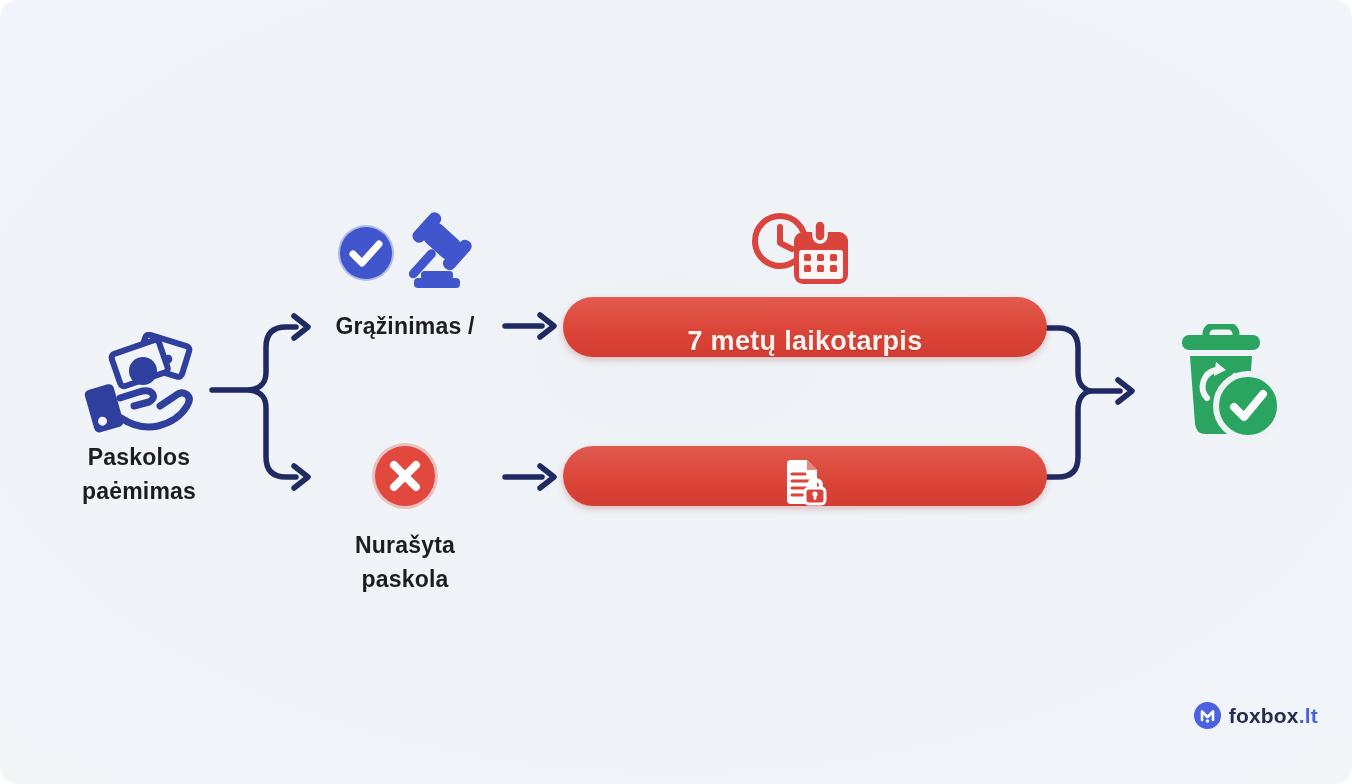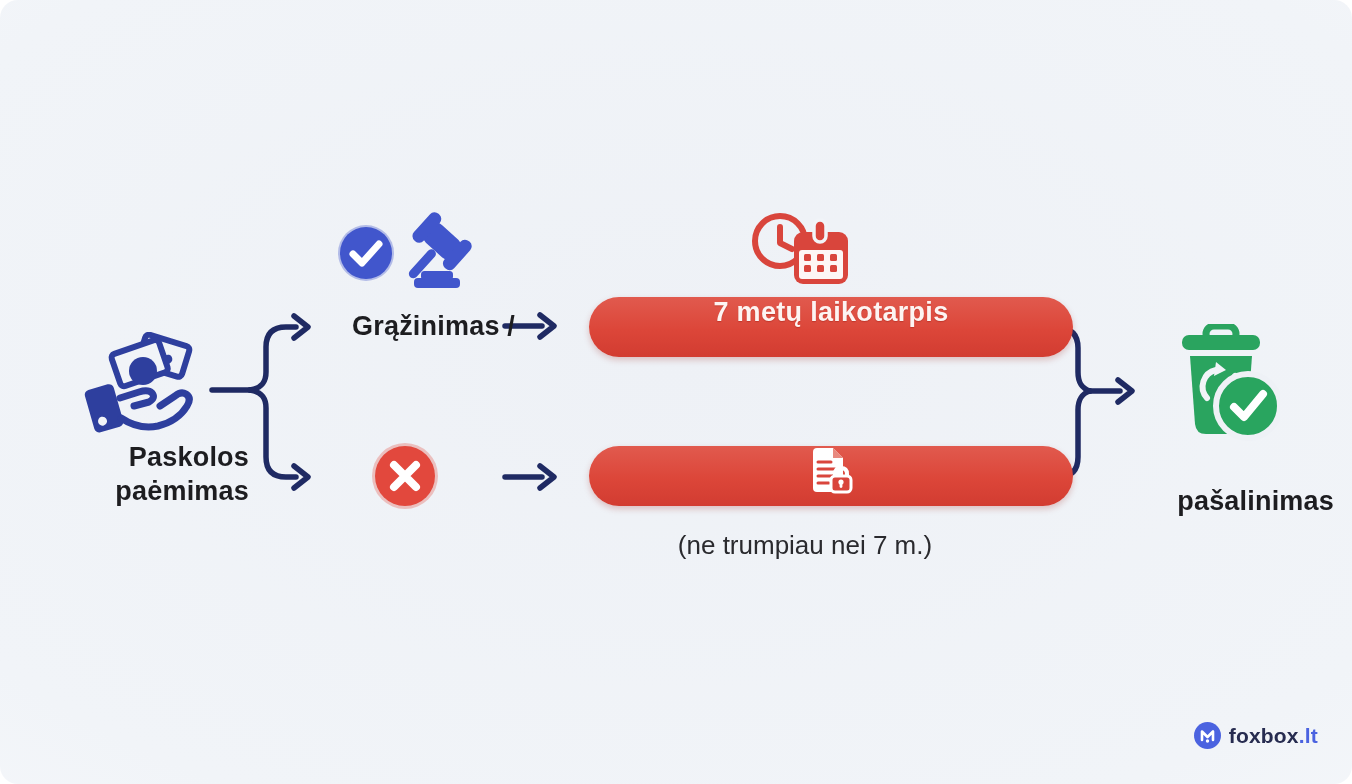--- a/index.html
+++ b/index.html
@@ -8,38 +8,38 @@
     font-family:"Liberation Sans","DejaVu Sans",sans-serif;
     background:#fff;
   }
   .canvas{
     position:relative;width:1352px;height:784px;
     background:radial-gradient(115% 115% at 50% 46%, #eef1f6 0%, #f1f4f8 55%, #fbfcfe 100%);
     border-radius:18px;
   }
   .abs{position:absolute;}
   .label{
-    color:#1d1d20;font-weight:bold;font-size:27px;line-height:34px;
-    text-align:right;letter-spacing:.2px;
+    color:#1d1d20;font-weight:bold;font-size:23px;line-height:34px;
+    text-align:center;letter-spacing:.2px;
   }
   .note{
     color:#2a2a2e;font-weight:normal;font-size:26px;line-height:32px;text-align:center;
   }
   .pill{
-    position:absolute;left:589px;width:484px;height:60px;border-radius:30px;
+    position:absolute;left:563px;width:484px;height:60px;border-radius:30px;
     background:linear-gradient(180deg,#e15a4e 0%, #dc4639 55%, #d23c31 100%);
     box-shadow:0 3px 6px rgba(160,40,30,.25);
-    display:flex;align-items:flex-start;justify-content:center;gap:16px;
+    display:flex;align-items:flex-end;justify-content:center;gap:16px;
   }
   .pill-text{
     color:#fdf4f2;font-weight:bold;font-size:27px;letter-spacing:.3px;
     text-shadow:0 1px 1px rgba(140,20,10,.35);
   }
   .logo{
-    position:absolute;right:34px;top:722px;display:flex;align-items:center;gap:8px;
+    position:absolute;right:34px;top:702px;display:flex;align-items:center;gap:8px;
   }
   .logo-text{font-size:21px;font-weight:bold;letter-spacing:.2px;}
   .logo-brand{color:#272c50;}
   .logo-tld{color:#4b63e0;}
   svg{display:block;}
 </style>
 </head>
 <body>
 
 <div class="canvas">
@@ -131,46 +131,48 @@
         <line x1="9" y1="23" x2="26" y2="23"></line>
         <line x1="9" y1="30" x2="26" y2="30"></line>
         <line x1="9" y1="37" x2="20" y2="37"></line>
       </g>
       <path d="M26,32 L26,28 Q26,22 32,22 Q38,22 38,28 L38,32" fill="none" stroke="#ffffff" stroke-width="4"></path>
       <rect x="22" y="30" width="20" height="16" rx="4" fill="#d9453c" stroke="#ffffff" stroke-width="3"></rect>
       <circle cx="32" cy="36" r="2.6" fill="#ffffff"></circle>
       <rect x="30.6" y="37" width="2.8" height="5" rx="1.4" fill="#ffffff"></rect>
     </svg>
   </div>
-  <div class="abs note" style="left:563px;top:529px;width:484px">(ne trumpiau nei 7 m.)</div>
 
   <svg class="abs" style="left:371px;top:442px" width="68" height="68" viewBox="0 0 68 68">
     <circle cx="34" cy="34" r="33" fill="#e2483d" opacity=".3"></circle>
     <circle cx="34" cy="34" r="30" fill="#e2483d"></circle>
     <path d="M23,23 L45,45 M45,23 L23,45" stroke="#ffffff" stroke-width="8" stroke-linecap="round"></path>
   </svg>
+  <div class="abs label" style="left:295px;top:528px;width:220px">
+    <span>Nurašyta</span><br>
+    <span>paskola</span>
+  </div>
 
   <svg class="abs" style="left:1164px;top:324px" width="116" height="120" viewBox="0 0 116 120">
     <rect x="42" y="2" width="30" height="16" rx="8" fill="none" stroke="#2aa45f" stroke-width="7"></rect>
     <rect x="18" y="11" width="78" height="15" rx="7" fill="#2aa45f"></rect>
     <path d="M26,32 L88,32 L83,100 Q82,110 72,110 L42,110 Q32,110 31,100 Z" fill="#2aa45f"></path>
     <g stroke="#f1f4f8" stroke-width="6" fill="none" stroke-linecap="round">
       <path d="M43,74 A17,17 0 0 1 52,46"></path>
       <path d="M71,52 A17,17 0 0 1 62,80"></path>
     </g>
     <g fill="#f1f4f8">
       <path d="M52,38 L62,46 L50,52 Z"></path>
       <path d="M62,88 L52,80 L64,74 Z"></path>
     </g>
     <circle cx="84" cy="82" r="32" fill="#29a55f" stroke="#eef1f6" stroke-width="6"></circle>
     <path d="M70,83 L80,93 L99,70" fill="none" stroke="#ffffff" stroke-width="8" stroke-linecap="round" stroke-linejoin="round"></path>
   </svg>
   <div class="abs label" style="left:1090px;top:450px;width:244px">
     <br>
-    <span>pašalinimas</span>
   </div>
 
   <div class="logo">
     <svg width="27" height="27" viewBox="0 0 27 27">
       <circle cx="13.5" cy="13.5" r="13.5" fill="#4b63e0"></circle>
       <path d="M8,18 L8,9.5 L13.5,15 L19,9.5 L19,18" fill="none" stroke="#ffffff" stroke-width="2.6" stroke-linecap="round" stroke-linejoin="round"></path>
       <circle cx="13.5" cy="19" r="1.7" fill="#ffffff"></circle>
     </svg>
     <div class="logo-text"><span class="logo-brand">foxbox</span><span class="logo-tld">.lt</span></div>
   </div>

